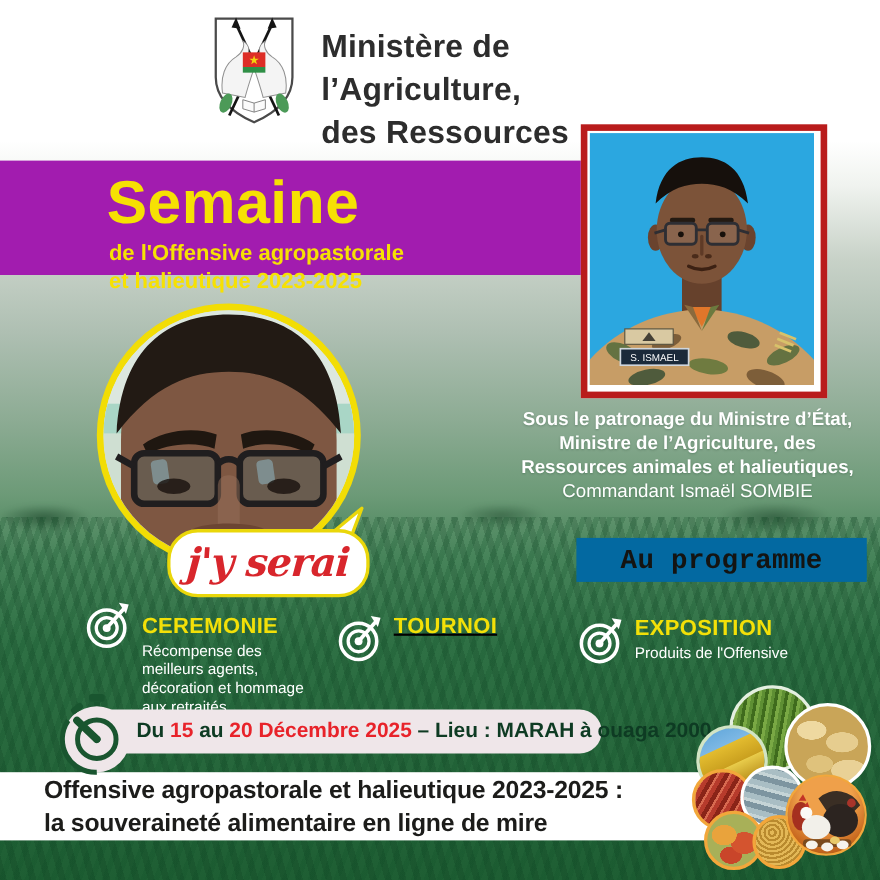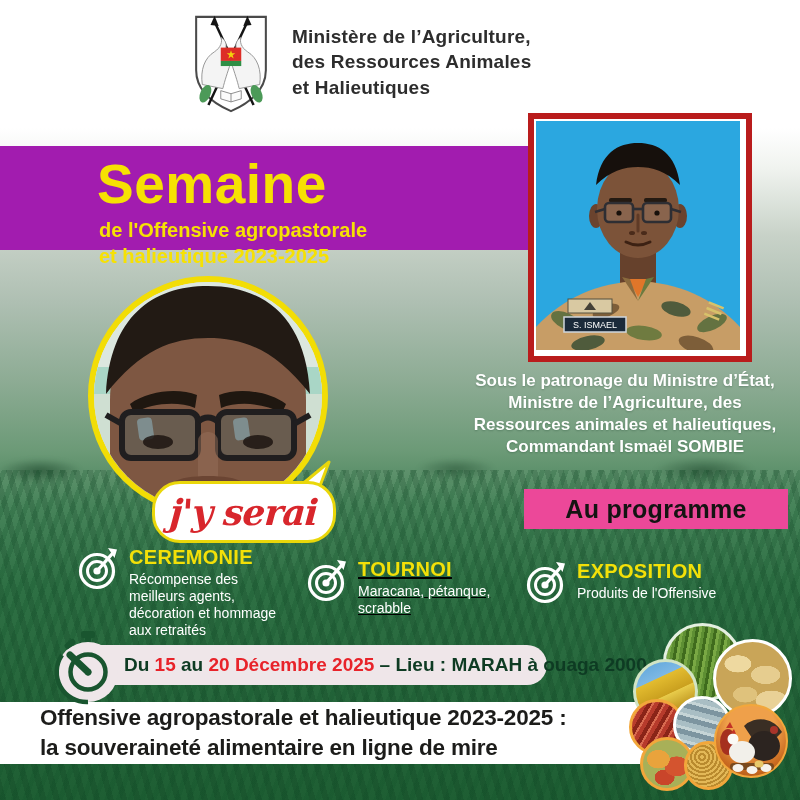--- a/index.html
+++ b/index.html
@@ -15,51 +15,51 @@
         radial-gradient(46px 13px at 26% 70%,rgba(22,62,36,.40),transparent 70%),
         radial-gradient(56px 16px at 57% 55%,rgba(22,62,36,.45),transparent 70%),
         radial-gradient(72px 20px at 88% 60%,rgba(22,62,36,.55),transparent 70%);}
   .grass{position:absolute;left:0;top:470px;width:800px;height:330px;
       background:
         repeating-linear-gradient(75deg,rgba(8,50,25,.18) 0 6px,transparent 6px 13px),
         repeating-linear-gradient(-70deg,rgba(16,80,40,.22) 0 5px,transparent 5px 11px);}
   
   .logo{position:absolute;left:190px;top:12px;width:82px;height:104px;}
   .ministry{position:absolute;left:292px;top:24px;width:330px;color:#2d2d2d;
-      font-size:19px;line-height:1.34;font-weight:600;letter-spacing:.2px;}
+      font-size:29px;line-height:1.34;font-weight:600;letter-spacing:.2px;}
   
   .band{position:absolute;left:0;top:146px;width:537px;height:104px;background:#a21caf;}
   .band h1{margin:6px 0 0 97px;font-size:55px;font-weight:800;color:#f6e103;letter-spacing:.5px;}
   .band .sub{margin:2px 0 0 99px;font-size:20px;font-weight:700;color:#f6e103;line-height:1.22;}
   
   .portrait{position:absolute;left:528px;top:113px;width:208px;height:233px;
       border:6px solid #b91c1c;background:#fff;padding:2px;z-index:3;}
   .portrait svg{display:block;}
   
   .patronage{position:absolute;left:460px;top:370px;width:330px;text-align:center;color:#fff;
       font-size:17px;line-height:1.3;font-weight:600;z-index:3;
       text-shadow:0 1px 2px rgba(0,40,20,.25);}
-  .patronage b{font-weight:700;}
+  .patronage b{font-weight:400;}
   
   .selfie{position:absolute;left:88px;top:276px;width:228px;height:228px;border-radius:50%;
       border:6px solid #f2dd05;overflow:hidden;z-index:3;background:#dce7df;}
   .bubble{position:absolute;left:152px;top:481px;width:178px;height:56px;background:#fff;
       border:3px solid #ead70a;border-radius:28px;z-index:5;display:flex;align-items:center;justify-content:center;}
   .bubble span{font-family:"DejaVu Serif",serif;font-style:italic;font-weight:bold;
       font-size:36px;color:#d8262c;letter-spacing:-1px;transform:skewX(-4deg);}
   .tail{position:absolute;left:296px;top:460px;z-index:4;}
   
-  .aubox{position:absolute;left:524px;top:489px;width:264px;height:40px;background:#ec4899;z-index:3;
-      display:flex;align-items:center;justify-content:center;}
+  .aubox{position:absolute;left:524px;top:489px;width:264px;height:40px;background:#0369a1;z-index:3;
+      display:flex;align-items:center;justify-content:center;font-family:Liberation Mono, monospace;}
   .aubox span{font-size:25px;font-weight:800;color:#141412;letter-spacing:.3px;}
   
   .item{position:absolute;display:flex;gap:9px;z-index:3;}
   .item .txt .t{color:#f3e008;font-weight:800;font-size:20px;letter-spacing:.3px;}
   .item .txt .d{color:#fff;font-size:14px;line-height:1.22;margin-top:2px;}
-  .i1{left:76px;top:546px;} .i1 .txt{width:168px;}
+  .i1{left:76px;top:546px;} .i1 .txt{width:168px;margin-top:12px;}
   .i2{left:305px;top:558px;text-decoration:underline;} .i2 .txt{width:150px;}
   .i3{left:524px;top:560px;} .i3 .txt{width:185px;}
   
   .pill{position:absolute;left:60px;top:645px;width:487px;height:40px;background:#efe6e9;
       border-radius:24px;z-index:3;display:flex;align-items:center;padding-left:64px;box-sizing:border-box;}
   .pill .dt{font-size:19px;font-weight:800;white-space:nowrap;}
   .t-dark{color:#0e3b23;} .t-red{color:#e8232a;}
   .stopwatch{position:absolute;left:52px;top:629px;z-index:4;}
   
   .banner{position:absolute;left:0;top:702px;width:648px;height:62px;background:#fff;z-index:3;
@@ -233,21 +233,20 @@
   <div class="item i2">
     <svg width="44" height="44" viewBox="0 0 44 44">
       <circle cx="21" cy="25" r="16.5" stroke="#fff" stroke-width="3.2" fill="none"></circle>
       <circle cx="21" cy="25" r="9.5" stroke="#fff" stroke-width="3" fill="none"></circle>
       <circle cx="21" cy="25" r="3.6" fill="#fff"></circle>
       <path d="M21,25 L36,8" stroke="#fff" stroke-width="3.4" stroke-linecap="round"></path>
       <path d="M32,2 L41,3.5 L38.5,12 Z" fill="#fff"></path>
     </svg>
     <div class="txt">
       <div class="t">TOURNOI</div>
-      <div class="d">Maracana, pétanque, scrabble</div>
     </div>
   </div>
   <div class="item i3">
     <svg width="44" height="44" viewBox="0 0 44 44">
       <circle cx="21" cy="25" r="16.5" stroke="#fff" stroke-width="3.2" fill="none"></circle>
       <circle cx="21" cy="25" r="9.5" stroke="#fff" stroke-width="3" fill="none"></circle>
       <circle cx="21" cy="25" r="3.6" fill="#fff"></circle>
       <path d="M21,25 L36,8" stroke="#fff" stroke-width="3.4" stroke-linecap="round"></path>
       <path d="M32,2 L41,3.5 L38.5,12 Z" fill="#fff"></path>
     </svg>

